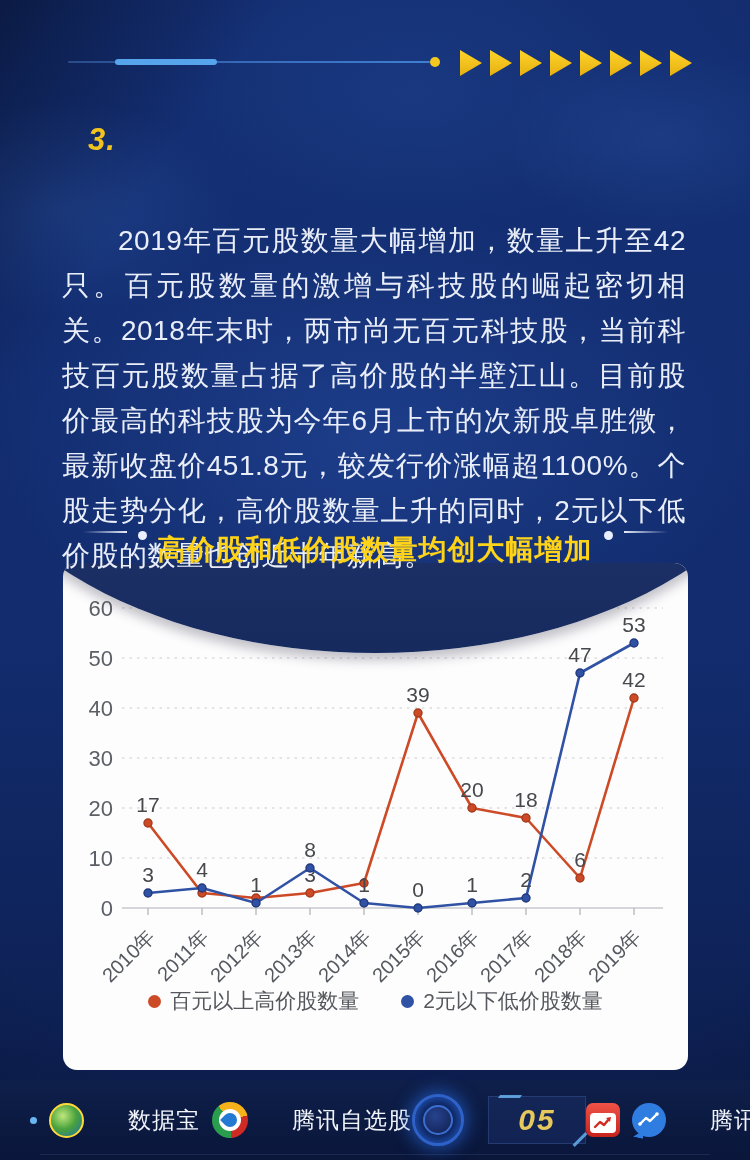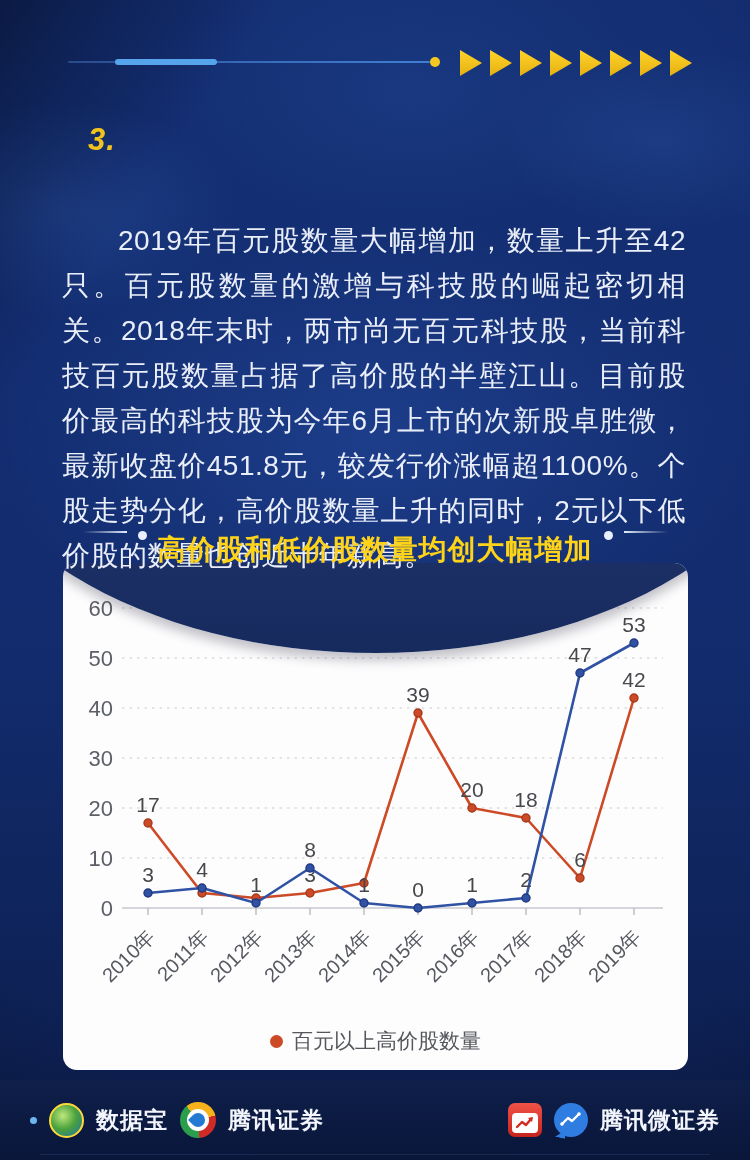--- a/index.html
+++ b/index.html
@@ -45,33 +45,33 @@
   .chart-title{color:#ffd318;font-size:28px;font-weight:bold;letter-spacing:1px;}
 
   #chart-svg{position:absolute;left:0;top:0;z-index:1;}
   #chart-svg text{font-family:"Liberation Sans","DejaVu Sans",sans-serif;}
   .ytick{font-size:22px;fill:#5c6066;}
   .xtick{font-size:20px;fill:#55585e;}
   .dlabel{font-size:21px;fill:#47484c;}
 
   .legend{position:absolute;left:0;top:424px;width:625px;display:flex;justify-content:center;
     gap:42px;z-index:2;}
-  .legend-item{display:flex;align-items:center;gap:9px;margin-top:40px;}
+  .legend-item{display:flex;align-items:center;gap:9px;}
   .legend-dot{width:13px;height:13px;border-radius:50%;}
   .legend-label{font-size:21px;color:#55575c;}
 
   
   .footer{position:absolute;left:0;top:1080px;width:750px;height:80px;z-index:2;
     background:linear-gradient(180deg,#0e1f4a,#0a163a);display:flex;align-items:center;
     justify-content:space-between;padding:0 30px;box-sizing:border-box;}
   .footer::after{content:"";position:absolute;left:40px;right:40px;bottom:5px;height:1px;
     background:rgba(130,160,220,.14);}
   .fgroup{display:flex;align-items:center;gap:12px;}
   .fdot{width:7px;height:7px;border-radius:50%;background:#69b6f0;}
-  .flabel{color:#f2f5fb;font-size:23px;font-weight:bold;letter-spacing:1px;white-space:nowrap;}
+  .flabel{color:#f2f5fb;font-size:23px;font-weight:normal;letter-spacing:1px;white-space:nowrap;margin-left:32px;}
   .logo-szb{width:35px;height:35px;border-radius:50%;
     background:radial-gradient(circle at 38% 35%, #bfe77d 0%, #4aa23c 48%, #1c6fae 100%);
     border:2px solid #ffd83a;box-sizing:border-box;}
   .logo-txzq{width:36px;height:36px;border-radius:50%;position:relative;
     background:conic-gradient(from -40deg,#f5b21a 0 115deg,#cf2a24 115deg 215deg,#2a9e4c 215deg 360deg);}
   .logo-txzq::before{content:"";position:absolute;left:7px;top:7px;width:22px;height:22px;
     border-radius:50%;background:#fff;}
   .logo-txzq::after{content:"";position:absolute;left:11px;top:11px;width:14px;height:14px;
     border-radius:50% 50% 50% 0;background:#2479d2;transform:rotate(45deg);}
   .emblem{width:52px;height:52px;border-radius:50%;border:3px solid #2e62c9;box-sizing:border-box;
@@ -195,39 +195,49 @@
         <circle cx="517" cy="110" r="4" fill="#3052a4" stroke="#22397e" stroke-width="1.4"></circle>
         <text x="517" y="99" class="dlabel" text-anchor="middle">47</text>
         <circle cx="571" cy="80" r="4" fill="#3052a4" stroke="#22397e" stroke-width="1.4"></circle>
         <text x="571" y="69" class="dlabel" text-anchor="middle">53</text>
       </svg>
     <div class="legend" id="legend">
         <div class="legend-item">
           <span class="legend-dot" style="background: rgb(205, 74, 38);"></span>
           <span class="legend-label">百元以上高价股数量</span>
         </div>
+        <div class="legend-item">
+          <span class="legend-dot" style="background: rgb(48, 82, 164);"></span>
+          <span class="legend-label">2元以下低价股数量</span>
+        </div>
       </div>
     <div class="card-arc"></div>
   </div>
 
   <div class="chart-title-row">
     <div class="title-line"></div>
     <div class="title-dot"></div>
     <div class="chart-title">高价股和低价股数量均创大幅增加</div>
     <div class="title-dot"></div>
     <div class="title-line right"></div>
   </div>
 
   <div class="footer">
     <div class="fgroup">
       <div class="fdot"></div>
       <div class="logo-szb"></div>
       <div class="flabel">数据宝</div>
       <div class="logo-txzq"></div>
-      <div class="flabel">腾讯证券</div>
+      <div class="flabel">腾讯自选股</div>
+    </div>
+    <div class="fgroup">
+      <div class="emblem"></div>
+      <div class="page-num-box">
+        <span class="page-num">05</span>
+      </div>
     </div>
     <div class="fgroup">
       <div class="logo-zxg">
         <div class="panel">
           <svg width="20" height="14" viewBox="0 0 20 14">
             <polyline points="2,11 7,6 11,9 16,3" fill="none" stroke="#d32a20" stroke-width="2.4" stroke-linecap="round" stroke-linejoin="round"></polyline>
             <polygon points="13,2 18,1 17,6" fill="#d32a20"></polygon>
           </svg>
         </div>
       </div>

